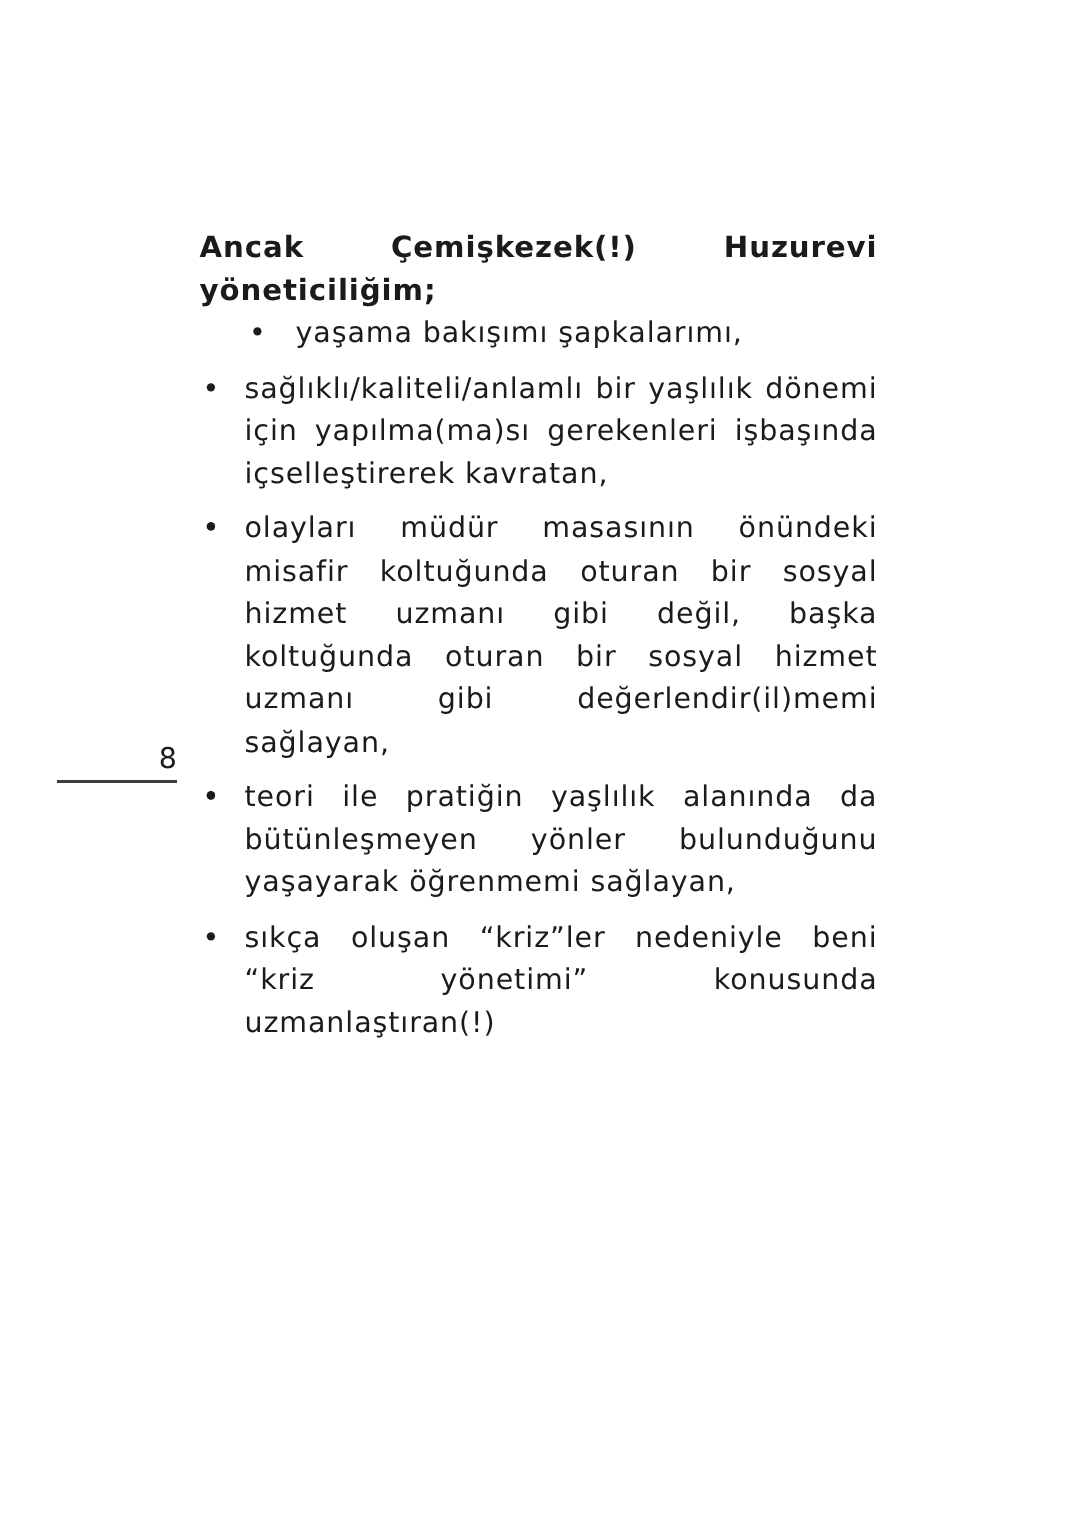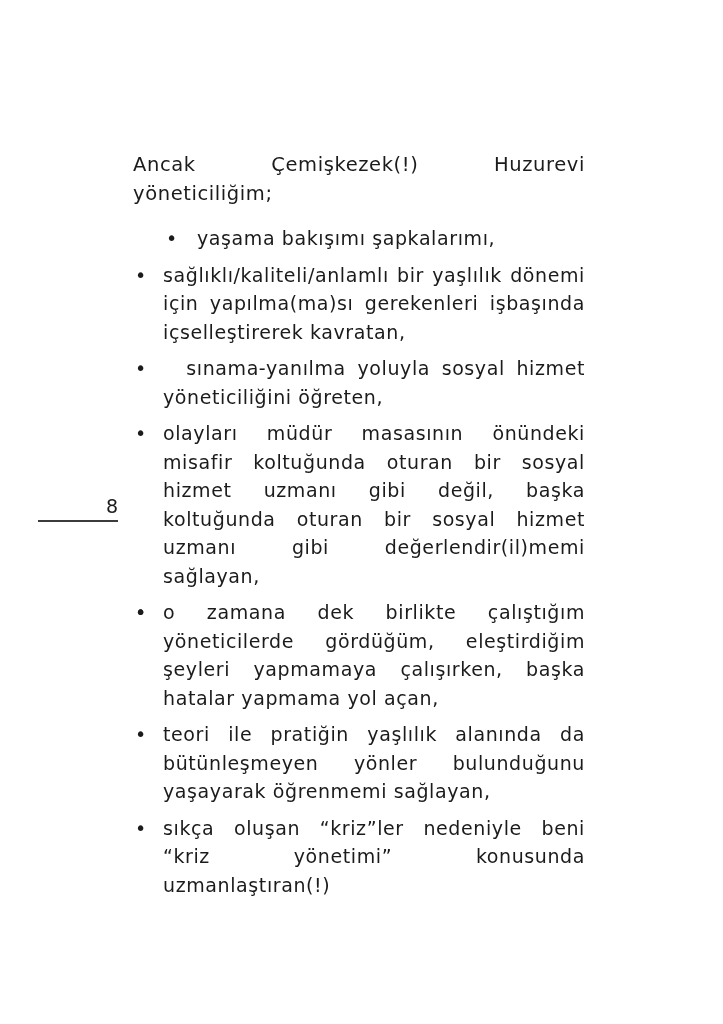--- a/index.html
+++ b/index.html
@@ -20,22 +20,22 @@
     left: 133px;
     top: 151px;
     width: 452px;
     font-size: 19px;
     line-height: 28.5px;
     letter-spacing: 0.6px;
     text-align: justify;
   }
   .heading {
     font-size: 19.5px;
-    font-weight: normal;
-    margin: 0 0 16px 0;
+    font-weight: bold;
+    margin: 0 0 0 0;
     text-align: justify;
   }
   .bullet-item {
     position: relative;
     padding-left: 30px;
     margin: 0 0 8px 0;
   }
   .bullet-item:last-child {
     margin-bottom: 0;
   }
@@ -75,33 +75,33 @@
 
   <div class="bullet-item nested">
     <span class="dot">•</span><span>yaşama bakışımı şapkalarımı,</span>
   </div>
 
   <div class="bullet-item">
     <span class="dot">•</span><span>sağlıklı/kaliteli/anlamlı bir yaşlılık dönemi için yapılma(ma)sı gerekenleri işbaşında içselleştirerek kavratan,</span>
   </div>
 
   <div class="bullet-item">
-    <span class="dot">•</span><span>&nbsp;&nbsp;sınama-yanılma yoluyla sosyal hizmet yöneticiliğini öğreten,</span>
+    <span class="dot">•</span>
   </div>
 
   <div class="bullet-item">
     <span class="dot">•</span><span>olayları müdür masasının önündeki misafir koltuğunda oturan bir sosyal hizmet uzmanı gibi değil, başka koltuğunda oturan bir sosyal hizmet uzmanı gibi değerlendir(il)memi sağlayan,</span>
   </div>
 
   <div class="bullet-item">
     <span class="dot">•</span>
   </div>
 
   <div class="bullet-item">
-    <span class="dot">•</span><span>o zamana dek birlikte çalıştığım yöneticilerde gördüğüm, eleştirdiğim şeyleri yapmamaya çalışırken, başka hatalar yapmama yol açan,</span>
+    <span class="dot">•</span>
   </div>
 
   <div class="bullet-item">
     <span class="dot">•</span><span>teori ile pratiğin yaşlılık alanında da bütünleşmeyen yönler bulunduğunu yaşayarak öğrenmemi sağlayan,</span>
   </div>
 
   <div class="bullet-item">
     <span class="dot">•</span><span>sıkça oluşan “kriz”ler nedeniyle beni “kriz yönetimi” konusunda uzmanlaştıran(!)</span>
   </div>
 

